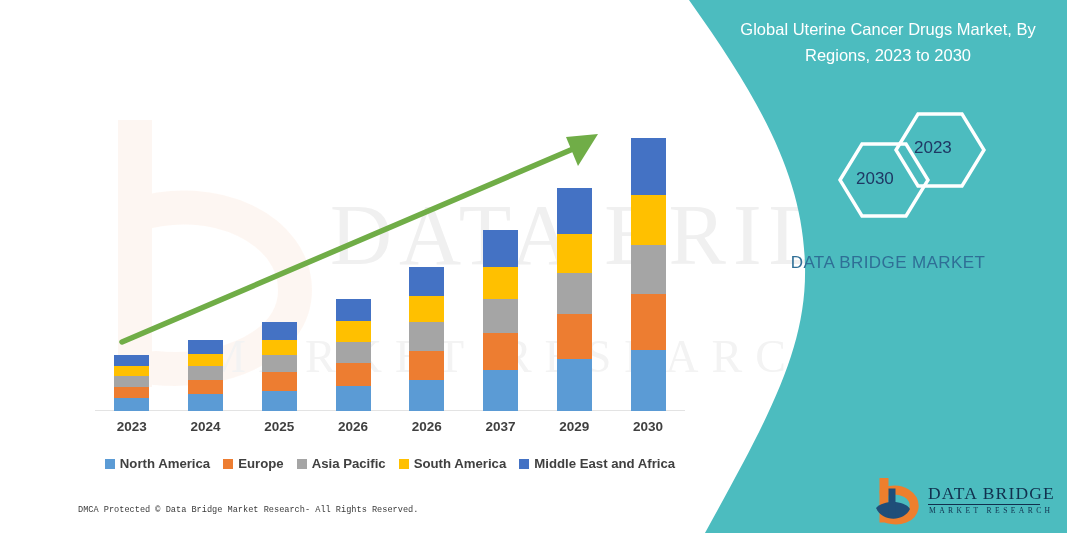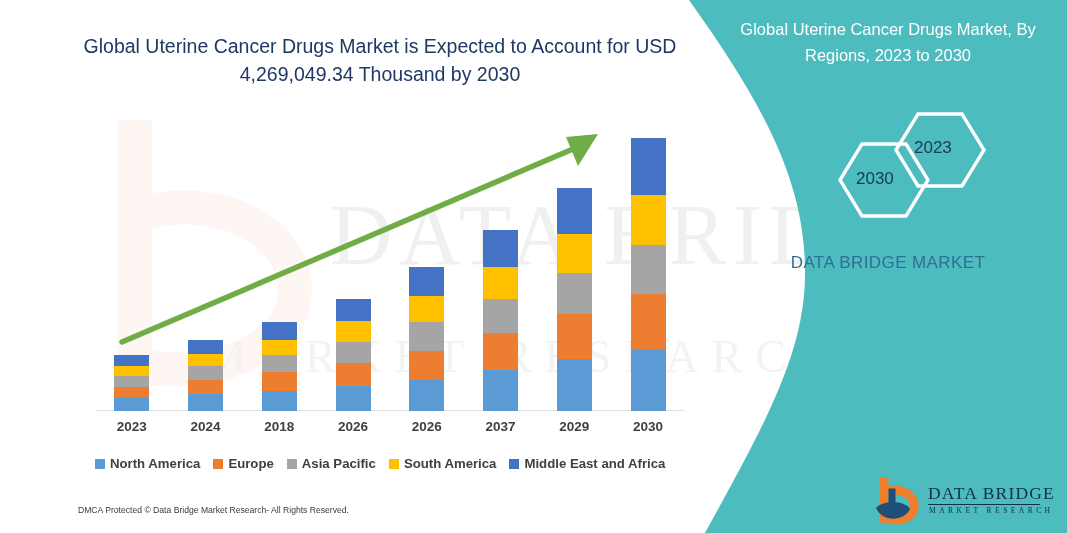--- a/index.html
+++ b/index.html
@@ -56,32 +56,32 @@
   .xlabels{
     position:absolute;left:95px;top:419px;width:590px;height:24px;
   }
   .xlab{
     position:absolute;width:60px;text-align:center;
     font-size:13.5px;font-weight:bold;color:#404040;
   }
 
   .legend{
     position:absolute;left:95px;top:456px;width:590px;
-    display:flex;align-items:center;justify-content:flex-start;gap:13px;
+    display:flex;align-items:center;justify-content:center;gap:13px;
     font-size:13.2px;font-weight:bold;color:#404040;
   }
   .lg-item{display:flex;align-items:center;gap:5px;white-space:nowrap;}
   .lg-sw{width:10px;height:10px;display:inline-block;}
 
   .arrow{position:absolute;left:0;top:0;width:700px;height:450px;z-index:5;}
 
   
   .footer{
     position:absolute;left:78px;top:505px;width:620px;
-    font-family:Liberation Sans, sans-serif;
+    font-family:Liberation Mono, monospace;
     font-size:8.6px;color:#3a3a3a;
     display:flex;justify-content:space-between;
   }
 
   
   .panel-svg{position:absolute;right:0;top:0;width:400px;height:533px;z-index:2;}
   .panel-content{position:absolute;right:0;top:8px;width:367px;height:533px;z-index:3;}
   .panel-title{
     position:absolute;left:28px;top:8px;width:320px;
     text-align:center;color:#ffffff;
@@ -118,21 +118,20 @@
 
   <div class="wm-layer">
     <svg class="wm-b" viewBox="0 0 230 270">
       <path d="M40 10 L40 250" stroke="#fdf0e8" stroke-width="34" fill="none" stroke-linecap="square"></path>
       <path d="M40 95 C 120 70, 200 110, 200 170 C 200 225, 130 255, 60 248" stroke="#fdf0e8" stroke-width="34" fill="none" stroke-linecap="round"></path>
     </svg>
     <div class="wm-text">DATA BRIDGE</div>
     <div class="wm-text2">MARKET RESEARCH</div>
   </div>
 
-  <div class="headline">Global Uterine Cancer Drugs Market is Expected to Account for USD 4,269,049.34 Thousand by 2030</div>
 
   <div class="chart">
     <div class="baseline"></div>
     <div class="bars" id="bars">
         <div class="bar" style="left: 19.375px;">
           <div class="seg" style="height: 12.675px; background: rgb(91, 155, 213);"></div>
           <div class="seg" style="height: 11.7px; background: rgb(237, 125, 49);"></div>
           <div class="seg" style="height: 10.725px; background: rgb(165, 165, 165);"></div>
           <div class="seg" style="height: 9.75px; background: rgb(255, 192, 0);"></div>
           <div class="seg" style="height: 10.725px; background: rgb(68, 114, 196);"></div>
@@ -183,21 +182,21 @@
           <div class="seg" style="height: 61.425px; background: rgb(91, 155, 213);"></div>
           <div class="seg" style="height: 55.575px; background: rgb(237, 125, 49);"></div>
           <div class="seg" style="height: 48.75px; background: rgb(165, 165, 165);"></div>
           <div class="seg" style="height: 50.7px; background: rgb(255, 192, 0);"></div>
           <div class="seg" style="height: 56.55px; background: rgb(68, 114, 196);"></div>
         </div>
       </div>
     <div class="xlabels" id="xlabels">
         <div class="xlab" style="left: 6.875px;">2023</div>
         <div class="xlab" style="left: 80.625px;">2024</div>
-        <div class="xlab" style="left: 154.375px;">2018</div>
+        <div class="xlab" style="left: 154.375px;">2025</div>
         <div class="xlab" style="left: 228.125px;">2026</div>
         <div class="xlab" style="left: 301.875px;">2026</div>
         <div class="xlab" style="left: 375.625px;">2037</div>
         <div class="xlab" style="left: 449.375px;">2029</div>
         <div class="xlab" style="left: 523.125px;">2030</div>
       </div>
 
     <svg class="arrow" viewBox="0 0 700 450">
       <line x1="122" y1="342" x2="580" y2="146" stroke="#70ad47" stroke-width="5.5" stroke-linecap="round"></line>
       <polygon points="598,134 566,137 578,166" fill="#70ad47"></polygon>

